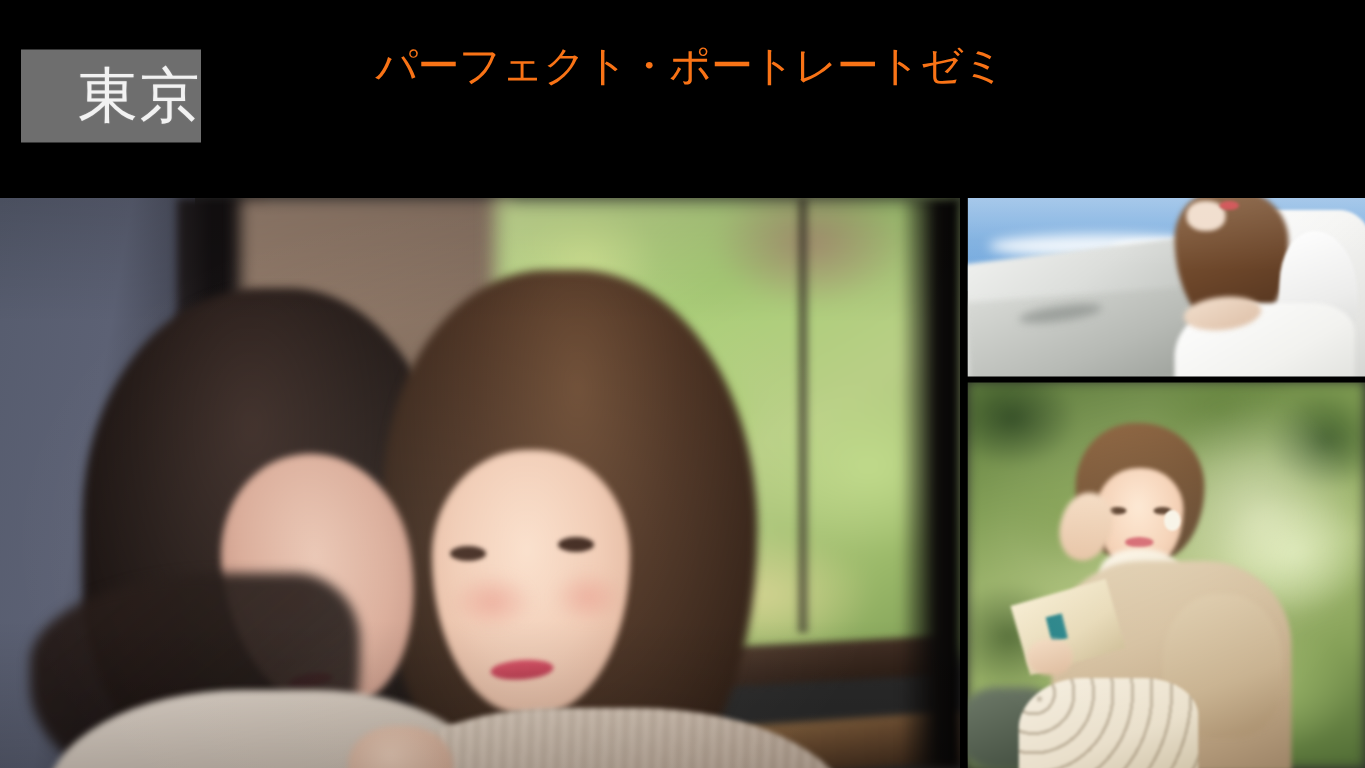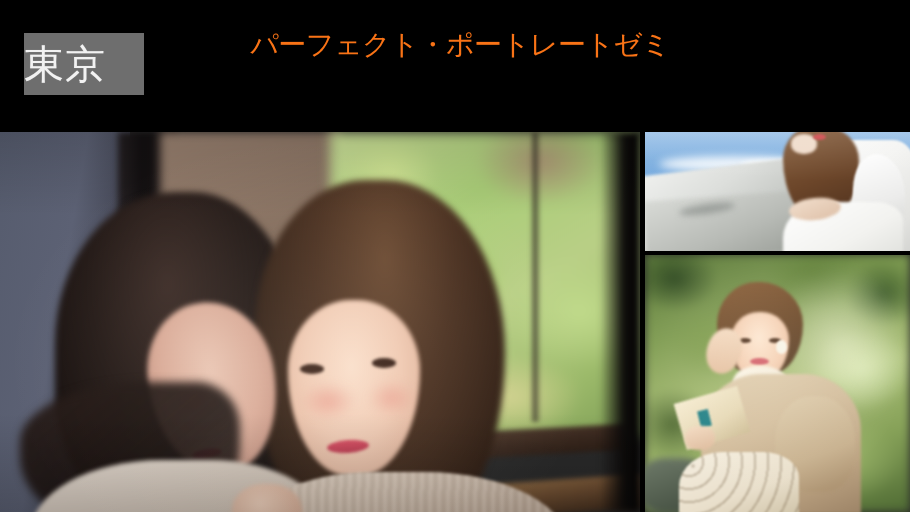--- a/index.html
+++ b/index.html
@@ -31,22 +31,21 @@
 
   #city-badge {
     position: absolute;
     left: 14px;
     top: 33px;
     width: 120px;
     height: 62px;
     background: #6e6e6e;
     display: flex;
     align-items: center;
-    justify-content: flex-start;
-    margin-left: 10px;
+    justify-content: flex-end;
   }
   #city-badge-label {
     font-family: "DejaVu Sans", "Liberation Sans", sans-serif;
     font-size: 40px;
     line-height: 1;
     color: #f2f2f2;
     letter-spacing: 1px;
     font-weight: 400;
     text-shadow: 0 0 1px rgba(255,255,255,0.35);
   }

